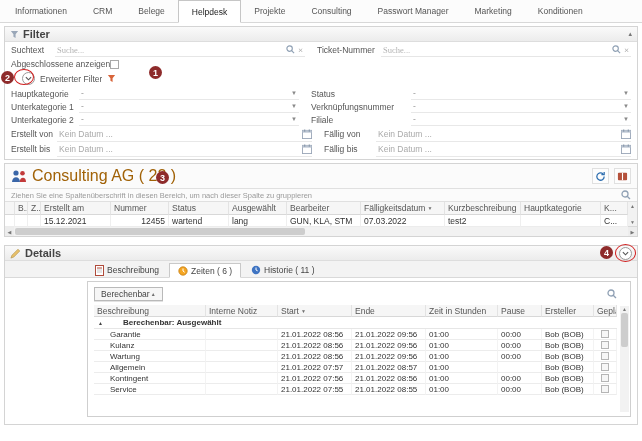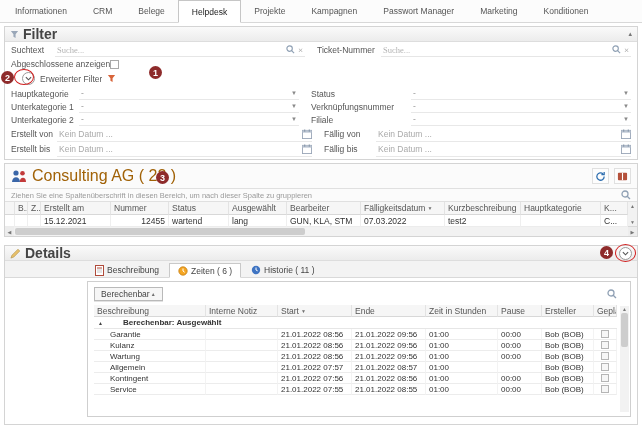--- a/index.html
+++ b/index.html
@@ -8,21 +8,21 @@
   .spacer { flex:1; }
 
   
   .tabbar { display:flex; align-items:stretch; height:23px; background:#fcfcfc; border-bottom:1px solid #d8d8d8; padding-left:2px; }
   .tab { display:flex; align-items:center; padding:0 13px; color:#555; cursor:default; white-space:nowrap; }
   .tab.active { background:#fff; border:1px solid #c6c6c6; border-bottom:1px solid #fff; margin-bottom:-1px; color:#222; }
 
   
   .panel { border:1px solid #d4d4d4; margin:3px 4px 0; background:#fff; }
   .panel-header { height:15px; display:flex; align-items:center; gap:4px; padding:0 5px; background:linear-gradient(#fafafa,#ececec); border-bottom:1px solid #ddd; }
-  .panel-title { font-weight:bold; font-size:14px; color:#444; }
+  .panel-title { font-weight:bold; font-size:11px; color:#444; }
   .collapse-glyph { color:#777; font-size:7px; }
 
   
   .f-row { display:flex; align-items:center; padding:0 6px; }
   .f-label { color:#555; white-space:nowrap; overflow:hidden; }
   .f-search { height:16px; display:grid; grid-template-columns:44px 1fr 12px 64px 1fr; align-items:center; padding:0 6px; }
   .input-wrap { display:flex; align-items:center; border-bottom:1px solid #e6e6e6; height:13px; gap:3px; padding:0 2px;font-family:Liberation Serif, serif; }
   input.flat { border:none; outline:none; flex:1; font:inherit; font-size:8.5px; color:#333; background:transparent; min-width:0; }
   input.flat::placeholder { color:#b3b3b3; }
   .mini-icon { color:#8fa0b4; font-size:8px; line-height:1; display:inline-flex; }
@@ -86,21 +86,21 @@
 <body>
 
 <div class="screen">
 
   <nav class="tabbar">
     <div class="tab">Informationen</div>
     <div class="tab">CRM</div>
     <div class="tab">Belege</div>
     <div class="tab active">Helpdesk</div>
     <div class="tab">Projekte</div>
-    <div class="tab">Kampagnen</div>
+    <div class="tab">Consulting</div>
     <div class="tab">Passwort Manager</div>
     <div class="tab">Marketing</div>
     <div class="tab">Konditionen</div>
   </nav>
 
   <section class="panel">
     <header class="panel-header">
       <span>
           <svg width="9" height="9" viewBox="0 0 10 10">
             <path d="M1 1h8L6.2 4.8V9L3.8 7.6V4.8z" fill="#9aa7b8"></path>

